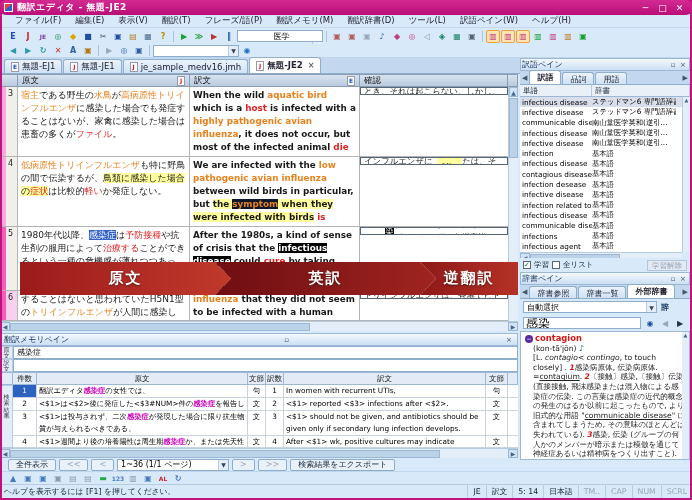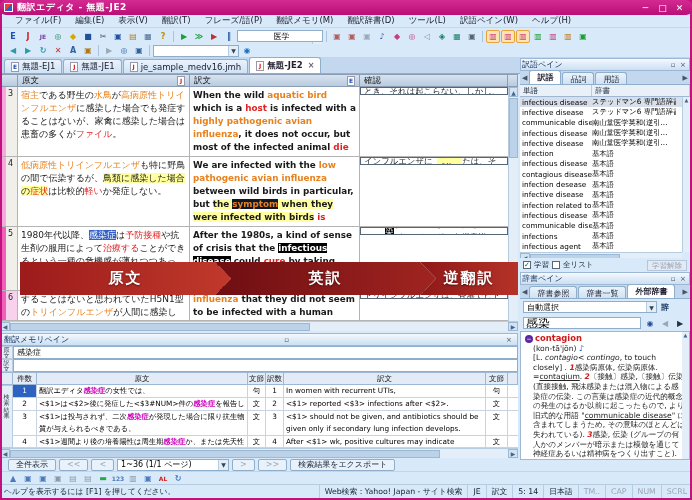--- a/index.html
+++ b/index.html
@@ -545,21 +545,20 @@
       <div class="tb-icon" style="color: rgb(34, 170, 68);">▬</div>
       <div class="tb-icon" style="color: rgb(74, 122, 191); font-size: 6px;">123</div>
       <div class="tb-icon" style="color: rgb(136, 153, 170);">▥</div>
       <div class="tb-icon" style="color: rgb(74, 122, 191);">▣</div>
       <div class="tb-icon" style="color: rgb(204, 34, 34); font-size: 6px;">AL</div>
       <div class="tb-icon" style="color: rgb(74, 122, 191);">↻</div>
     </div>
 
   <div id="statusbar">
     <div id="status-help">ヘルプを表示するには [F1] を押してください。</div>
-  <div class="status-seg">Web検索 : Yahoo! Japan - サイト検索</div>
       <div class="status-seg">JE</div>
       <div class="status-seg">訳文</div>
       <div class="status-seg">5: 14</div>
       <div class="status-seg">日本語</div>
       <div class="status-seg dim">TM..</div>
       <div class="status-seg dim">CAP</div>
       <div class="status-seg dim">NUM</div>
       <div class="status-seg dim">SCRL</div>
     </div>
 

